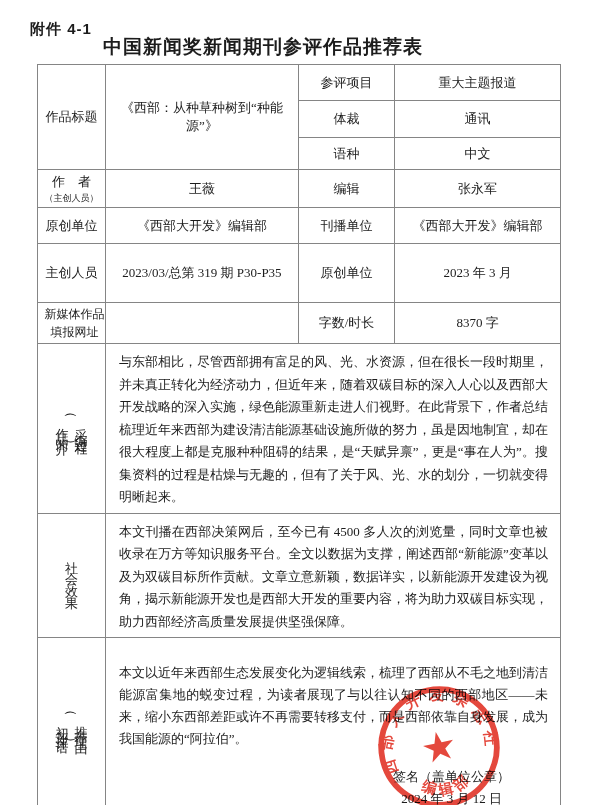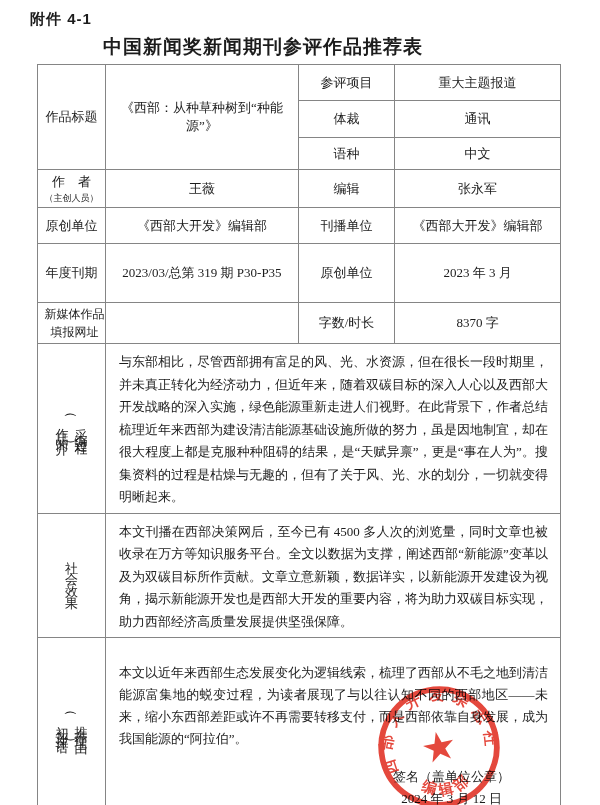--- a/index.html
+++ b/index.html
@@ -1,19 +1,19 @@
 <!DOCTYPE html>
 <html><head>
 <meta charset="utf-8">
 <style>
   * { margin:0; padding:0; box-sizing:border-box; }
   html,body { width:600px; height:805px; background:#ffffff; overflow:hidden; }
   body { font-family:"Liberation Serif","DejaVu Serif",serif; color:#1c1c1c; position:relative; }
 
-  .attachment { position:absolute; left:30px; top:10px; font-size:15px; font-weight:bold;
+  .attachment { position:absolute; left:30px; top:20px; font-size:15px; font-weight:bold;
                 font-family:"Liberation Sans","DejaVu Sans",sans-serif; letter-spacing:1px; }
   .doc-title  { position:absolute; left:0; top:34px; width:526px; text-align:center;
                 font-size:19px; font-weight:bold; letter-spacing:1px; }
 
   table.form { position:absolute; left:37px; top:64px; width:523px; border-collapse:collapse;
                table-layout:fixed; }
   td { border:1px solid #858585; font-size:13px; vertical-align:middle; overflow:hidden; }
   td.lbl { text-align:center; }
   td.val { text-align:center; }
   tr.r1  td { height:36px; }
@@ -91,21 +91,21 @@
   </tr>
 
   <tr class="r5">
     <td class="lbl">原创单位</td>
     <td class="val">《西部大开发》编辑部</td>
     <td class="lbl">刊播单位</td>
     <td class="val">《西部大开发》编辑部</td>
   </tr>
 
   <tr class="r6">
-    <td class="lbl">年度刊期</td>
+    <td class="lbl">主创人员</td>
     <td class="val">2023/03/总第 319 期 P30-P35</td>
     <td class="lbl">原创单位</td>
     <td class="val">2023 年 3 月</td>
   </tr>
 
   <tr class="r7">
     <td class="lbl lbl-2line">
       <div>新媒体作品</div>
       <div>填报网址</div>
     </td>

